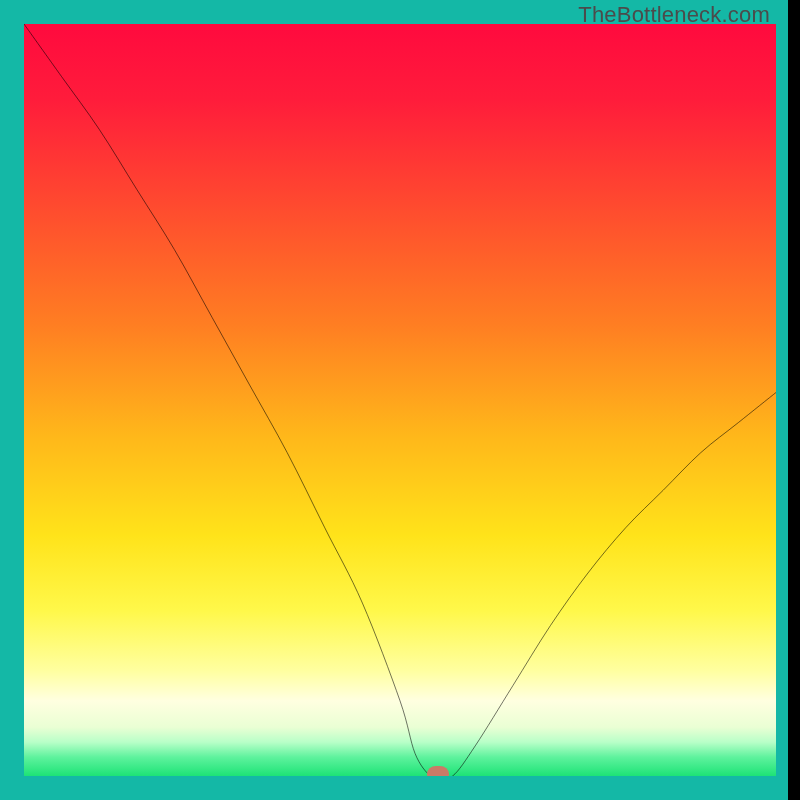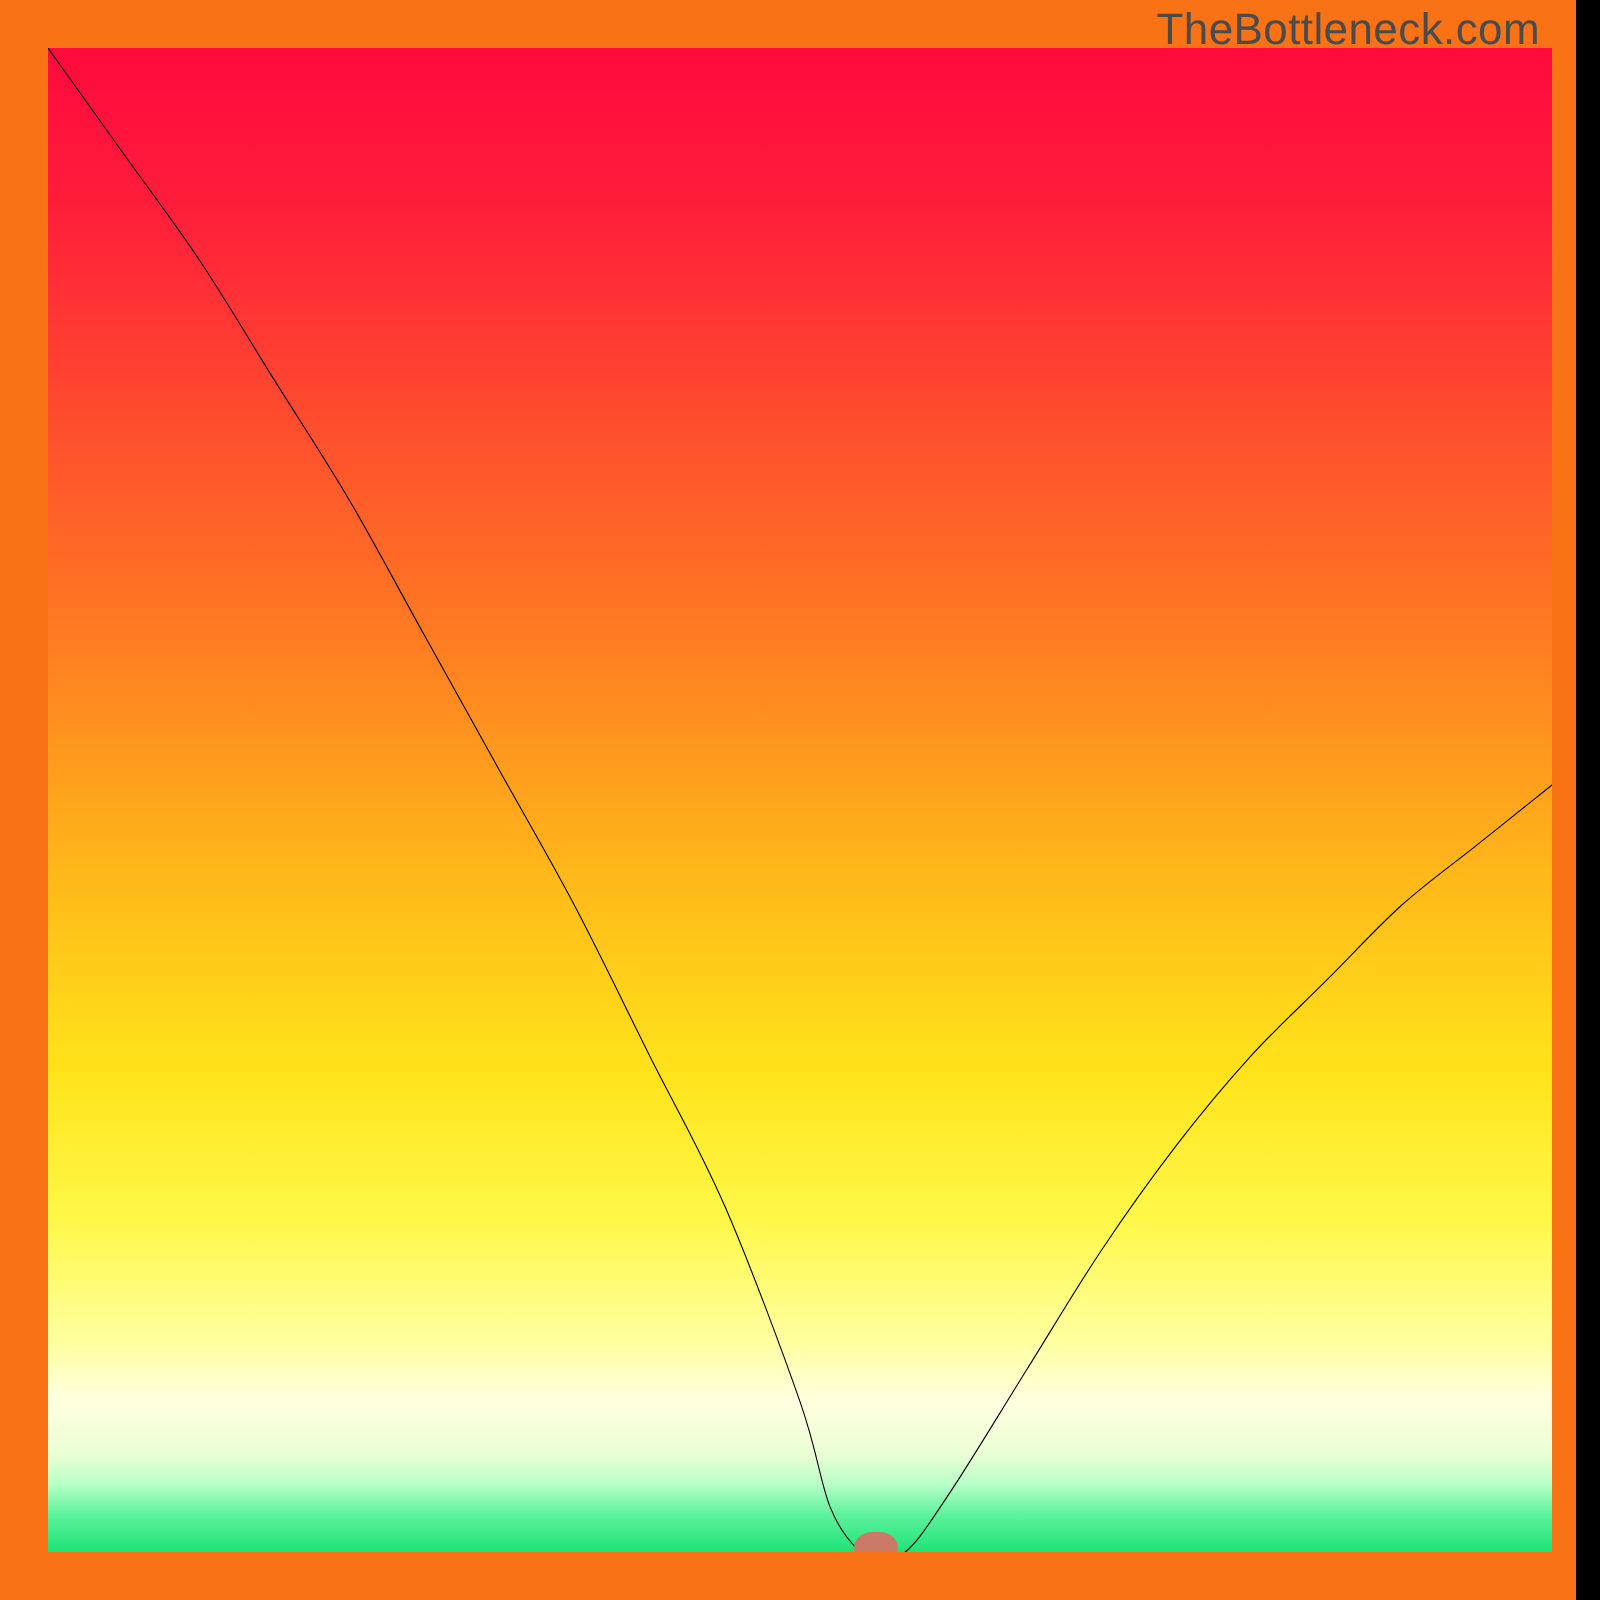--- a/index.html
+++ b/index.html
@@ -8,21 +8,21 @@
     width: 800px;
     height: 800px;
     background: #000;
     overflow: hidden;
     font-family: Arial, Helvetica, sans-serif;
   }
   .frame {
     position: relative;
     width: 788px;
     height: 800px;
-    background: #f97316;
+    background: #14b8a6;
   }
   .attribution {
     position: absolute;
     top: 2px;
     right: 18px;
     font-size: 22px;
     font-weight: 500;
     color: #4b4b4b;
     letter-spacing: 0.2px;
     z-index: 5;

